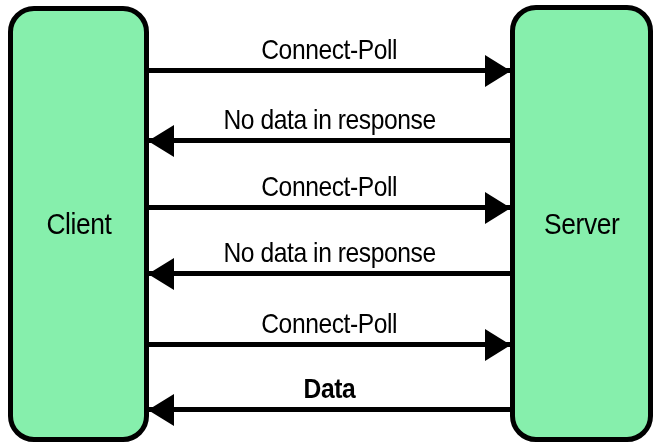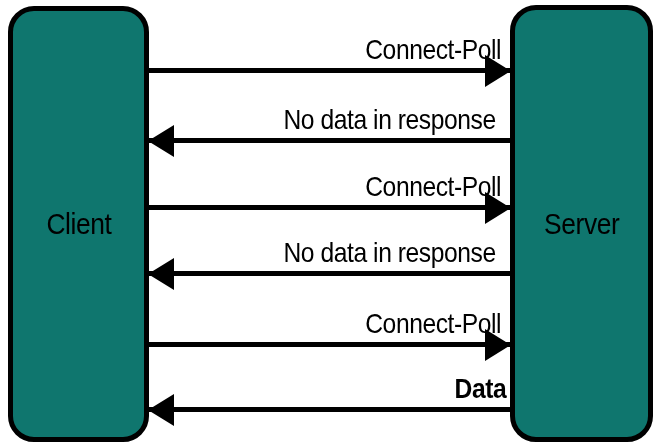--- a/index.html
+++ b/index.html
@@ -13,21 +13,21 @@
     height: 445px;
     background: #ffffff;
     overflow: hidden;
     font-family: "Liberation Sans", sans-serif;
   }
 
   
   .node {
     position: absolute;
     box-sizing: border-box;
-    background: #0f766e;
+    background: #86efac;
     border: 5px solid #000000;
     border-radius: 26px;
     display: flex;
     align-items: center;
     justify-content: center;
   }
   .node-client { left: 8px;   top: 6px; width: 141px; height: 436px; }
   .node-server { left: 510px; top: 5px; width: 143px; height: 437px; }
   .node-label {
     font-size: 30px;
@@ -69,21 +69,21 @@
   }
   .msg.left .msg-head {
     left: -1px;
     border-right: 26px solid #000000;
   }
   .msg-label {
     position: absolute;
     left: 0;
     right: 0;
     bottom: 9px;
-    text-align: right;
+    text-align: center;
     font-size: 28px;
     line-height: 1;
     color: #000000;
     white-space: nowrap;
   }
   .msg-label span {
     display: inline-block;
     transform: scaleX(0.88);
     transform-origin: center;
     letter-spacing: -0.5px;

